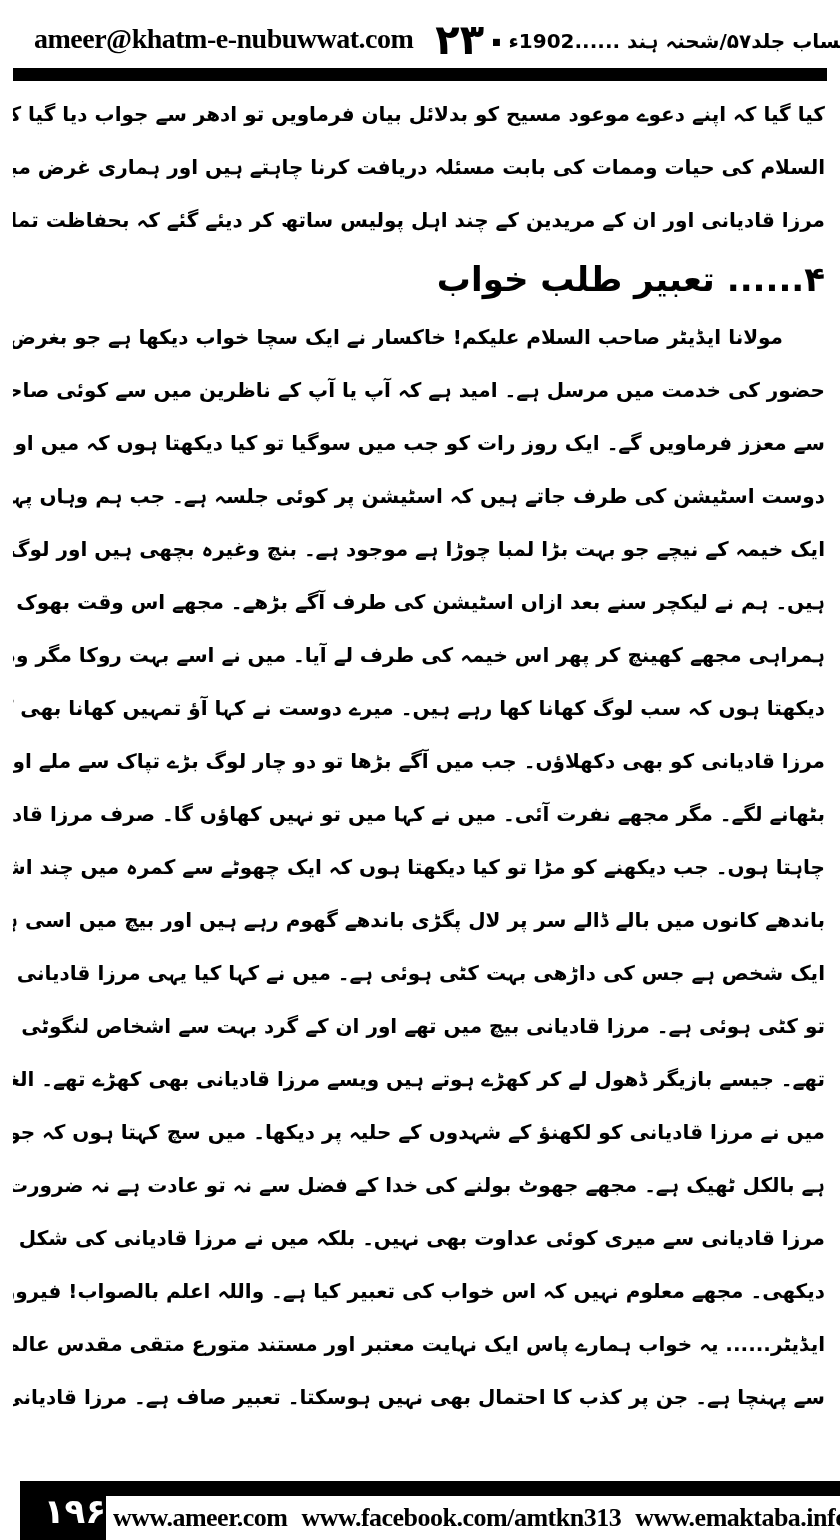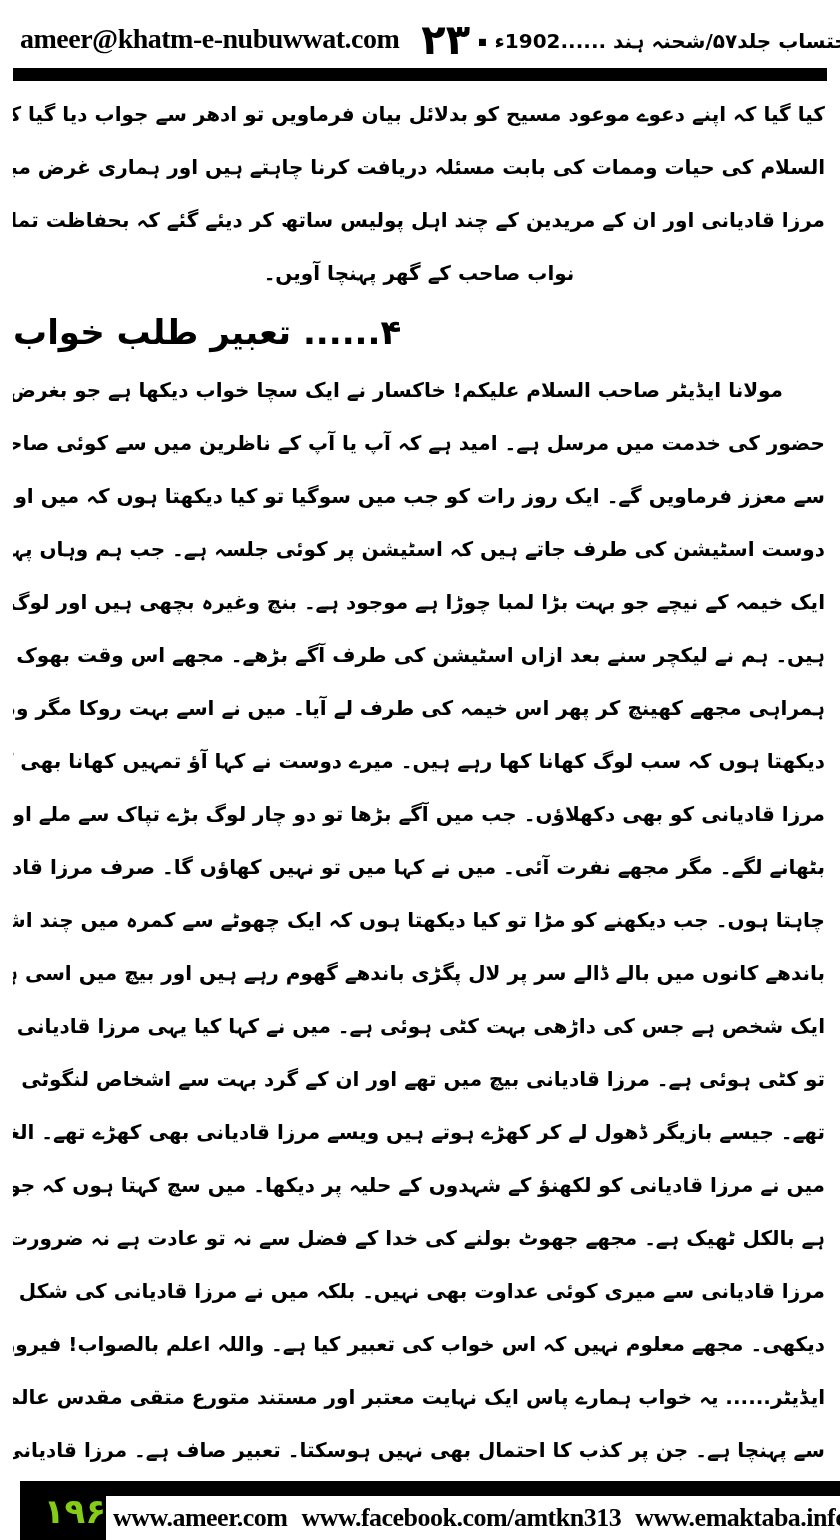--- a/index.html
+++ b/index.html
@@ -10,21 +10,21 @@
     position: relative;
     color: #000;
     font-family: "DejaVu Sans", sans-serif;
     overflow: hidden;
   }
 
   
   .page-header {
     display: flex;
     align-items: center;
-    padding: 14px 14px 0 20px;
+    padding: 14px 14px 0 34px;
     height: 64px;
   }
   .email {
     font-family: "Liberation Serif", serif;
     font-weight: bold;
     font-size: 28px;
     letter-spacing: -0.5px;
     white-space: nowrap;
   }
   .page-num-top {
@@ -73,21 +73,21 @@
   }
   .line.indent {
     padding-right: 42px;
   }
   .section-heading {
     direction: rtl;
     font-weight: bold;
     font-size: 34px;
     height: 64px;
     line-height: 64px;
-    text-align: left;
+    text-align: right;
     overflow: hidden;
   }
 
   
   .page-footer {
     position: absolute;
     left: 0; right: 0;
     top: 1481px;
     height: 59px;
   }
@@ -95,21 +95,21 @@
     position: absolute;
     left: 20px; right: 0; top: 0;
     height: 15px;
     background: #000;
   }
   .page-num-box {
     position: absolute;
     left: 20px; top: 4px;
     width: 86px; height: 55px;
     background: #000;
-    color: #84cc16;
+    color: #ffffff;
     direction: rtl;
     font-weight: bold;
     font-size: 34px;
     line-height: 52px;
     text-align: center;
     padding-left: 24px;
   }
   .footer-urls {
     position: absolute;
     left: 106px; right: 0; top: 15px;
@@ -134,21 +134,20 @@
 </div>
 
 <div class="divider"></div>
 
 <div class="page-body">
   <div>
       <div class="line">کیا گیا کہ اپنے دعوے موعود مسیح کو بدلائل بیان فرماویں تو ادھر سے جواب دیا گیا کہ ہم تو مسیح علیہ</div>
       <div class="line">السلام کی حیات وممات کی بابت مسئلہ دریافت کرنا چاہتے ہیں اور ہماری غرض مباحثہ ہے۔ چنانچہ</div>
       <div class="line">مرزا قادیانی اور ان کے مریدین کے چند اہل پولیس ساتھ کر دیئے گئے کہ بحفاظت تمام ان کو ناصر</div>
     </div>
-  <div class="line center">نواب صاحب کے گھر پہنچا آویں۔</div>
 
   <div class="section-heading">۴...... تعبیر طلب خواب</div>
 
   <div class="line indent">مولانا ایڈیٹر صاحب السلام علیکم! خاکسار نے ایک سچا خواب دیکھا ہے جو بغرض تعبیر</div>
   <div>
       <div class="line">حضور کی خدمت میں مرسل ہے۔ امید ہے کہ آپ یا آپ کے ناظرین میں سے کوئی صاحب تعبیر</div>
       <div class="line">سے معزز فرماویں گے۔ ایک روز رات کو جب میں سوگیا تو کیا دیکھتا ہوں کہ میں اور ایک میرا</div>
       <div class="line">دوست اسٹیشن کی طرف جاتے ہیں کہ اسٹیشن پر کوئی جلسہ ہے۔ جب ہم وہاں پہنچے تو بہت سی مخلوق</div>
       <div class="line">ایک خیمہ کے نیچے جو بہت بڑا لمبا چوڑا ہے موجود ہے۔ بنچ وغیرہ بچھی ہیں اور لوگ لیکچر دے رہے</div>
       <div class="line">ہیں۔ ہم نے لیکچر سنے بعد ازاں اسٹیشن کی طرف آگے بڑھے۔ مجھے اس وقت بھوک لگی تھی۔ میرا</div>

